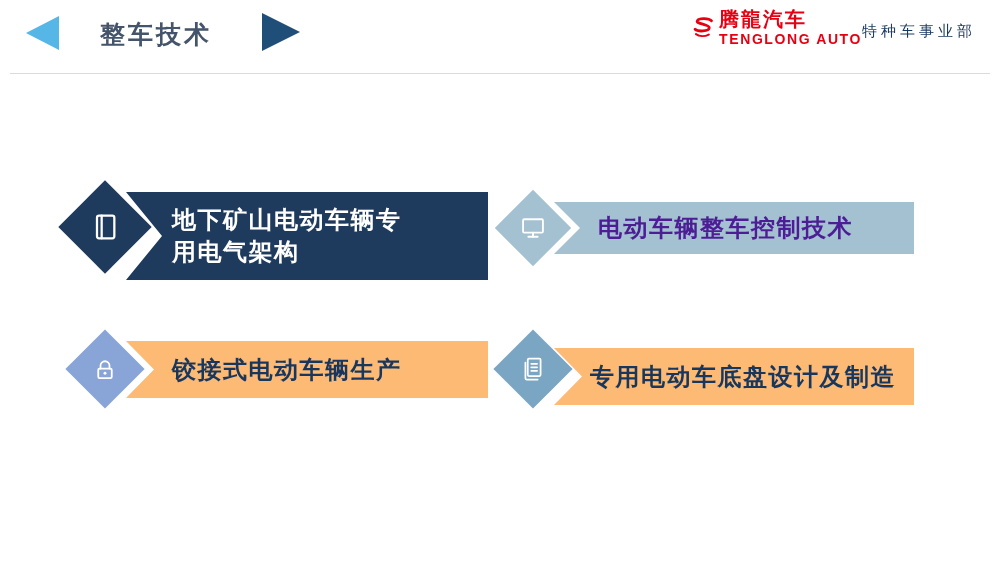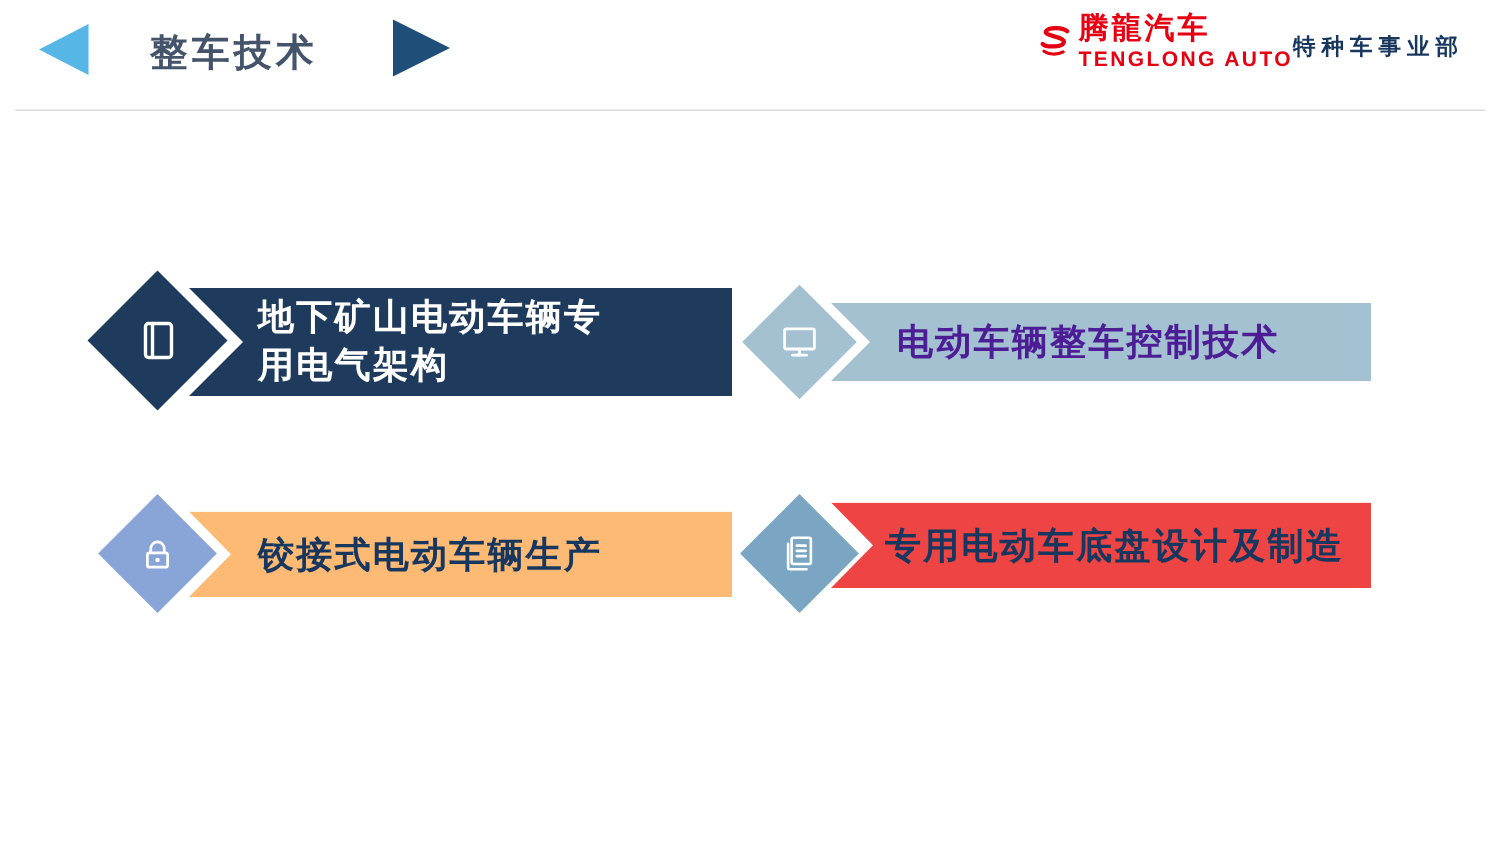--- a/index.html
+++ b/index.html
@@ -46,53 +46,53 @@
     font-size: 20px; font-weight: bold; color: #E60012;
     letter-spacing: 2px; line-height: 1.1;
     font-family: "Liberation Serif", serif;
   }
   .logo-brand-en {
     font-size: 14px; color: #E60012; letter-spacing: 1.6px;
     font-weight: bold; text-align: left; margin-top: 1px;
   }
   .logo-division {
     margin-top: 7px;
-    font-size: 15px; font-weight: bold; color: #17375E;
+    font-size: 15px; font-weight: normal; color: #17375E;
     letter-spacing: 4px;
   }
 
   
   .banner {
     position: absolute;
     display: flex; align-items: center;
     font-weight: bold;
     white-space: pre-line;
     letter-spacing: 1.5px;
   }
   .banner-1 {
-    left: 126px; top: 192px; width: 362px; height: 72px;
+    left: 126px; top: 192px; width: 362px; height: 88px;
     background: #1E3A5C; color: #FFFFFF;
     clip-path: polygon(0 0, 100% 0, 100% 100%, 0 100%, 36px 50%);
     padding-left: 46px; font-size: 24px; line-height: 32px;
   }
   .banner-2 {
     left: 554px; top: 202px; width: 360px; height: 52px;
     background: #A3C1D1; color: #4c1d95;
     clip-path: polygon(0 0, 100% 0, 100% 100%, 0 100%, 26px 50%);
     padding-left: 44px; font-size: 24px;
   }
   .banner-3 {
     left: 126px; top: 341px; width: 362px; height: 57px;
     background: #fdba74; color: #17375E;
     clip-path: polygon(0 0, 100% 0, 100% 100%, 0 100%, 28px 50%);
     padding-left: 46px; font-size: 24px;
   }
   .banner-4 {
-    left: 554px; top: 335px; width: 360px; height: 57px;
-    background: #ef4444; color: #17375E;
+    left: 554px; top: 348px; width: 360px; height: 57px;
+    background: #fdba74; color: #17375E;
     clip-path: polygon(0 0, 100% 0, 100% 100%, 0 100%, 28px 50%);
     padding-left: 36px; font-size: 24px;
   }
 
   .diamond {
     position: absolute;
     transform: rotate(45deg);
     display: flex; align-items: center; justify-content: center;
   }
   .diamond > svg, .diamond > .icon-wrap { transform: rotate(-45deg); }

